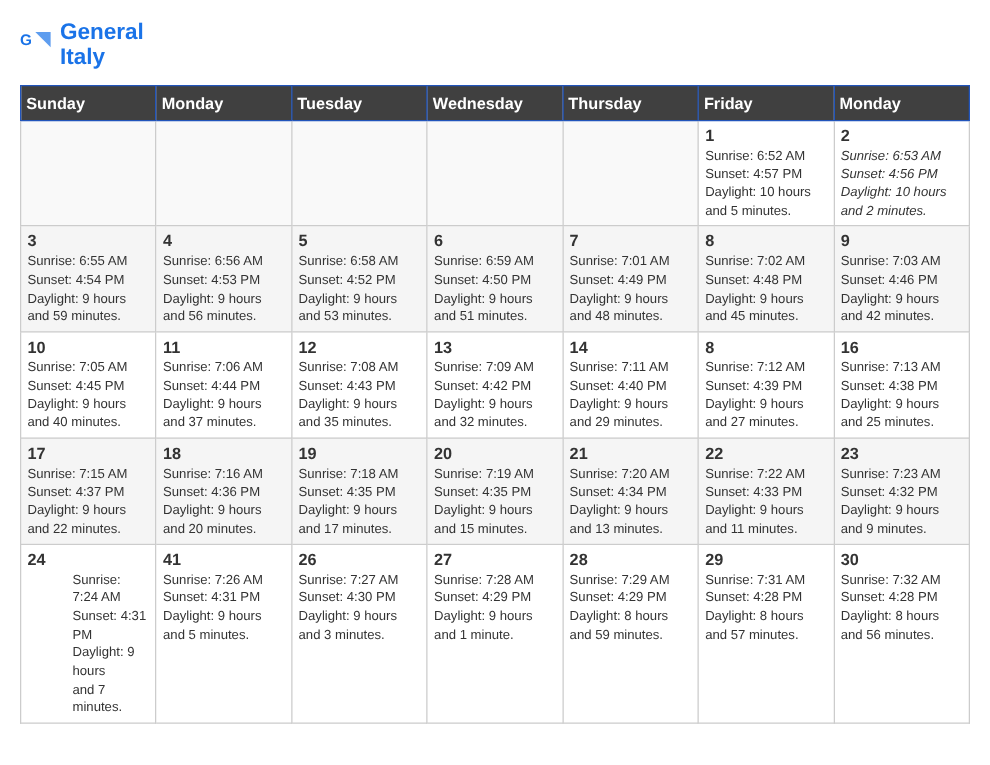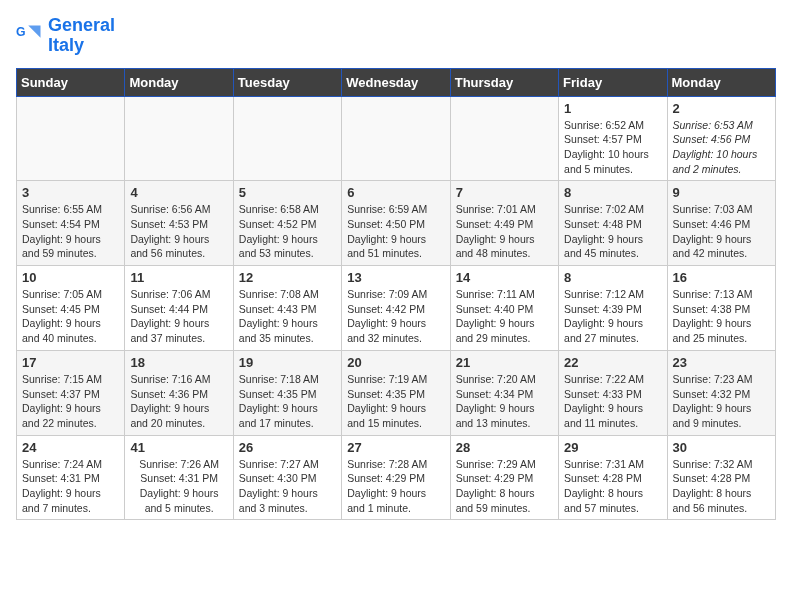--- a/index.html
+++ b/index.html
@@ -291,28 +291,28 @@
           <span class="day-num">23</span>
           <div class="day-info" style="white-space: pre-line;">Sunrise: 7:23 AM
 Sunset: 4:32 PM
 Daylight: 9 hours
 and 9 minutes.</div>
         </td>
       </tr>
       <tr>
         <td>
           <span class="day-num">24</span>
-          <div class="day-info" style="white-space: pre-line;">Sunrise: 7:24 AM
+          <div class="day-info" style="white-space: pre-line; margin-left: 36px;">Sunrise: 7:24 AM
 Sunset: 4:31 PM
 Daylight: 9 hours
 and 7 minutes.</div>
         </td>
         <td>
           <span class="day-num">41</span>
-          <div class="day-info" style="white-space: pre-line; text-align: center;">Sunrise: 7:26 AM
+          <div class="day-info" style="white-space: pre-line;">Sunrise: 7:26 AM
 Sunset: 4:31 PM
 Daylight: 9 hours
 and 5 minutes.</div>
         </td>
         <td>
           <span class="day-num">26</span>
           <div class="day-info" style="white-space: pre-line;">Sunrise: 7:27 AM
 Sunset: 4:30 PM
 Daylight: 9 hours
 and 3 minutes.</div>

